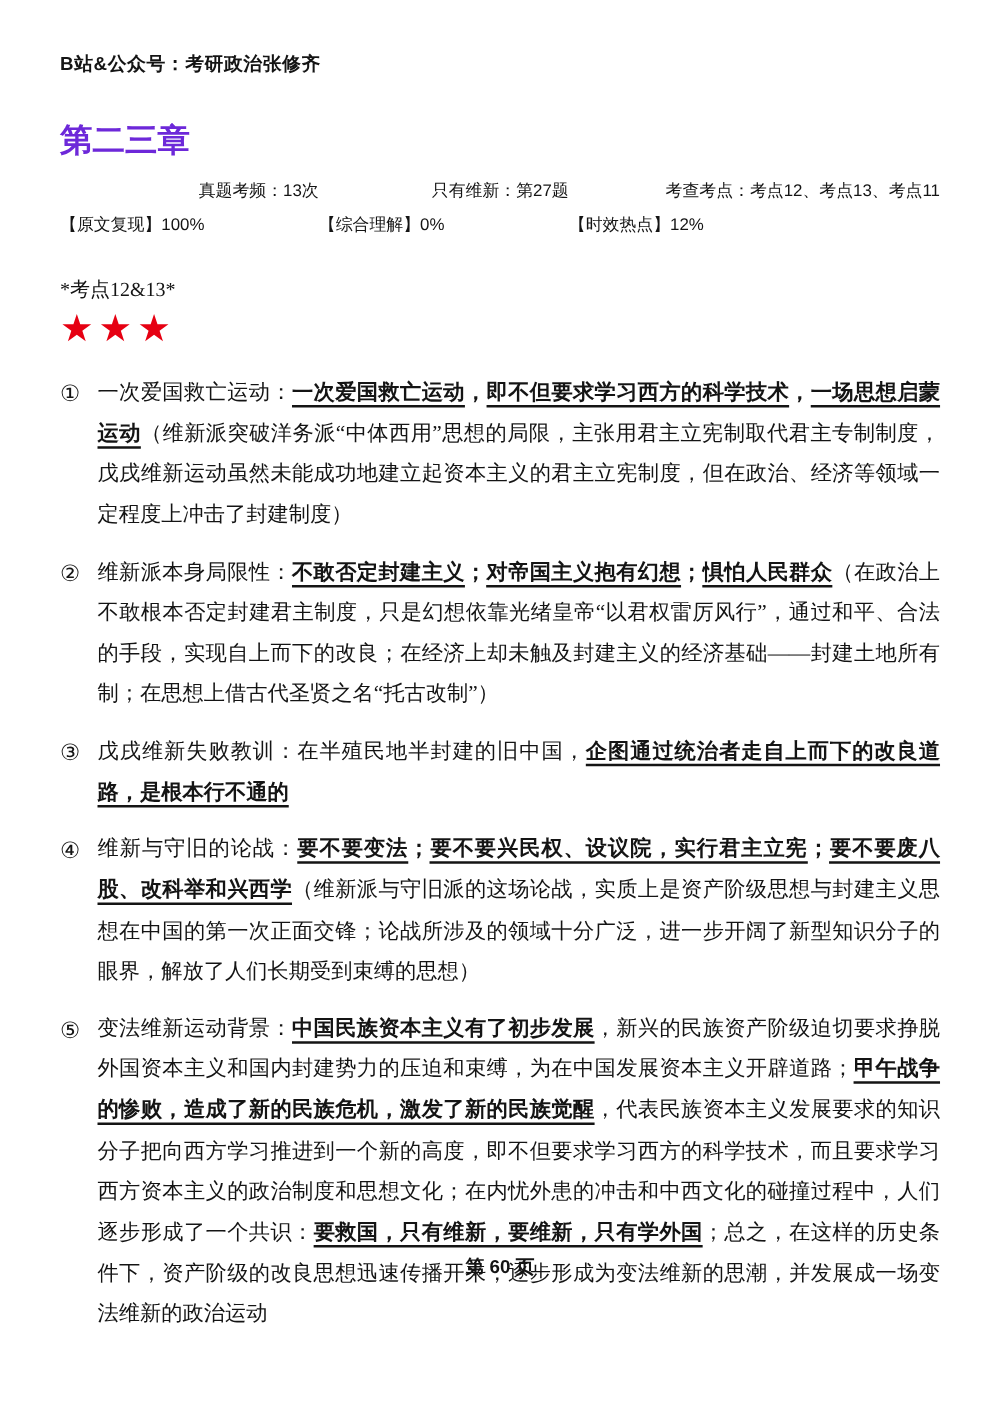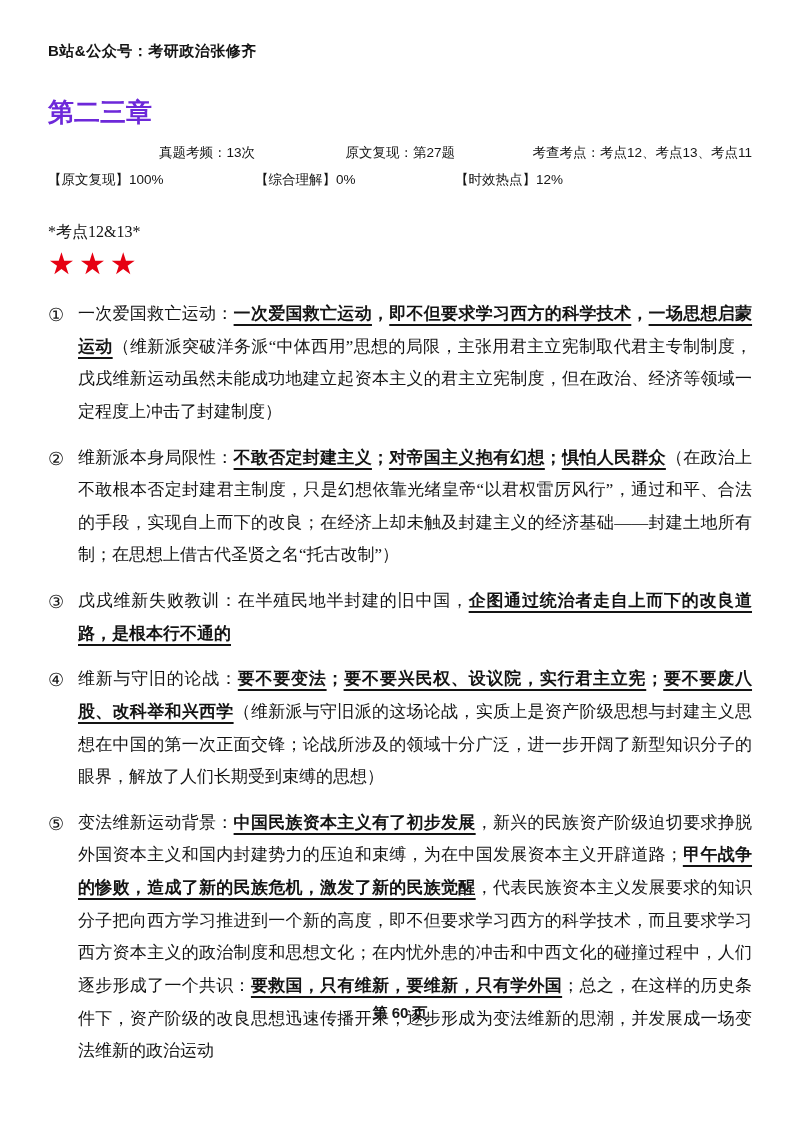--- a/index.html
+++ b/index.html
@@ -29,21 +29,21 @@
   <div class="site-header">B站&amp;公众号：考研政治张修齐</div>
 
   <div class="chapter-title">第二三章</div>
 
   <div class="meta-grid">
     <div class="meta-col">
       <div class="l1">真题考频：13次</div>
       <div class="l2">【原文复现】100%</div>
     </div>
     <div class="meta-col">
-      <div class="l1">原文复现：第27题</div>
+      <div class="l1">只有维新：第27题</div>
       <div class="l2">【综合理解】0%</div>
     </div>
     <div class="meta-col">
       <div class="l1">考查考点：考点12、考点13、考点11</div>
       <div class="l2">【时效热点】12%</div>
     </div>
   </div>
 
   <div class="kaodian">*考点12&amp;13*</div>
   <div class="stars">★★★</div>

